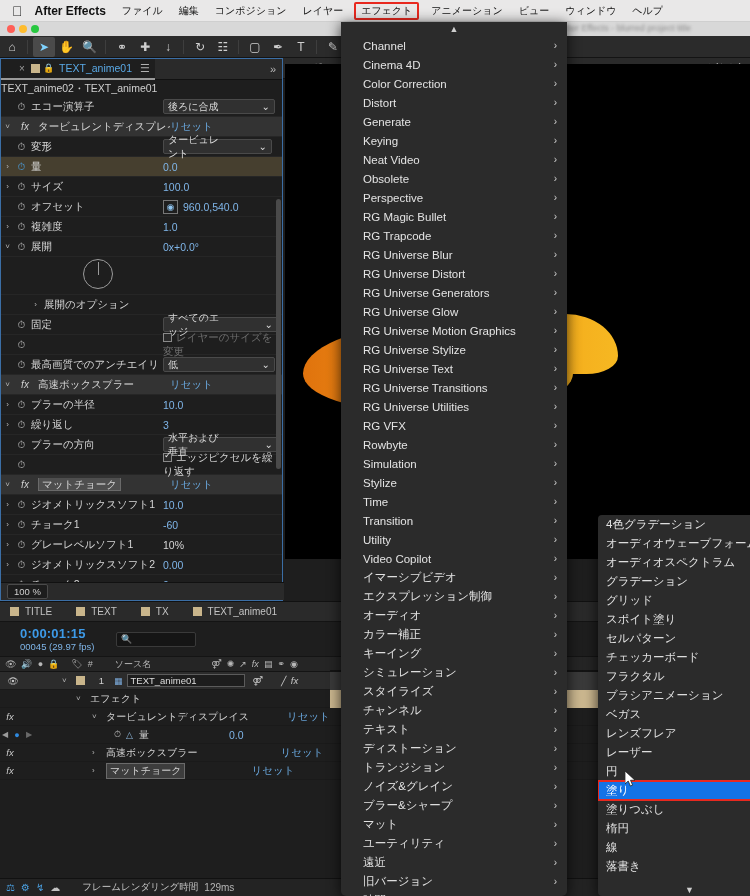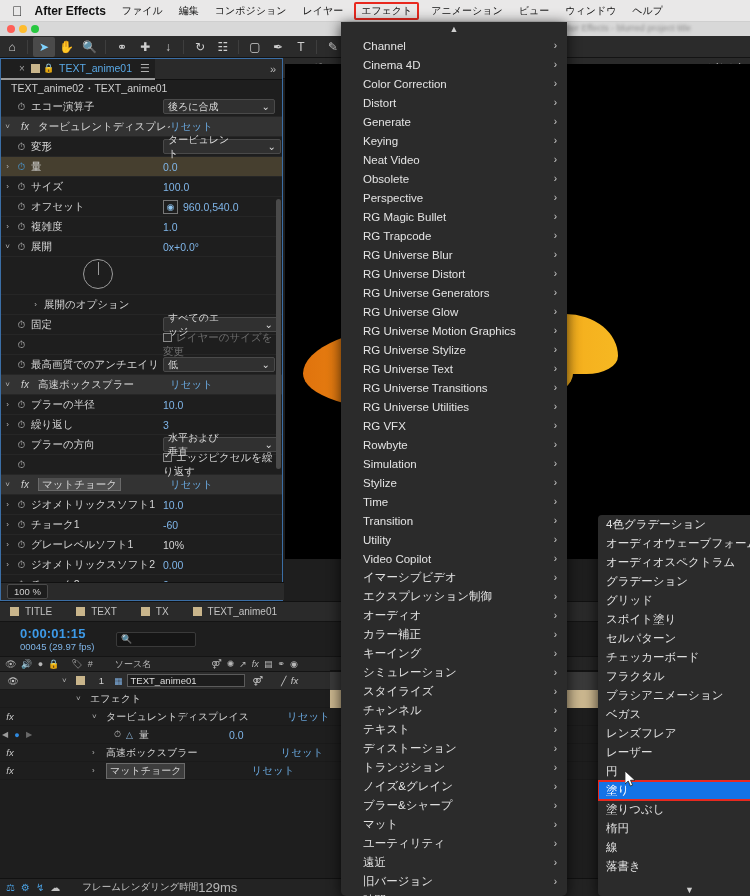--- a/index.html
+++ b/index.html
@@ -77,21 +77,21 @@
     height: 21px; display: flex; align-items: center; gap: 4px;
     padding: 0 5px 0 18px; border-bottom: 2px solid #9a9a9a; background:#1e1e1e;
   }
   .x-mark { color: #9a9a9a; font-size: 10px; margin-right: 2px; }
   .sw-tan { width: 9px; height: 9px; background: #c9b58b; display:inline-block;}
   .lock-ico { font-size: 9px; color:#d0d0d0; }
   .tab-blue { color: #5aa9e6; }
   .hamb { color:#b0b0b0; margin-left:4px; font-size:11px;}
   .dblarrow { margin-left:auto; color:#b8b8b8; font-size:11px; padding-right:6px;}
   .ecp-sub {
-    height: 17px; padding-left: 10px; display: flex; align-items: center;
+    height: 17px; padding-left: 0; display: flex; align-items: center;
     font-size: 10.5px; color: #cfcfcf; background: #1e1e1e;
   }
   .ecp-body { position:absolute; top:38px; left:0; right:0; bottom:0; overflow:hidden;}
 
   .row { height: 20px; display: flex; align-items: center; font-size: 10.5px; color: #d6d6d6; border-bottom:1px solid #262626;}
   .row.sel { background: #463f2f; }
   .row.fxhead { background: #333333; }
   .arrow { width: 13px; text-align: center; color: #b4b4b4; font-size: 8px; flex:none; }
   .stopw { width: 15px; text-align:center; color:#b9b9b9; font-size:10px; flex:none;}
   .stopw.on { color:#4a9fe0; }
@@ -176,21 +176,21 @@
   .namebox2 { background:#3d3d3d; border:1px solid #6a6a6a; padding:0 3px;}
   .tlfx { width:16px; text-align:center; font-style:italic; color:#c8c8c8; font-size:9.5px;}
   .tl-ruler { position:absolute; top:55px; left:330px; right:0; height:14px; background:#252525; border-bottom:1px solid #141414;}
   .tl-ruler span { position:absolute; top:1px; font-size:8.5px; color:#b0b0b0; }
   .tl-lane { position:absolute; left:330px; right:0; height:18px; }
   .lane-grey { background:#3a3a3a; }
   .lane-tan { background:#cbb78f; }
   .statusbar { position:absolute; bottom:0; left:0; width:750px; height:18px; background:#232323; display:flex; align-items:center; font-size:9.5px; color:#c2c2c2; border-top:1px solid #111;}
   .statusbar .sb-ico { color:#4a9fe0; margin-left:6px; font-size:10px;}
   .statusbar .sb-txt { margin-left:22px; }
-  .statusbar .sb-ms { margin-left:0; font-size:13px; color:#b6b6b6;}
+  .statusbar .sb-ms { margin-left:6px; font-size:10px; color:#b6b6b6;}
 
   
   .menu {
     position: absolute; top: 22px; left: 341px; width: 226px; height: 874px;
     background: #2b2b2b; border-radius: 0 0 5px 5px;
     box-shadow: 0 2px 14px rgba(0,0,0,0.75);
     overflow: hidden; z-index: 50;
   }
   .menu-scrollup { height:14px; display:flex; align-items:center; justify-content:center; color:#cfcfcf; font-size:9px;}
   .mitem {
@@ -308,21 +308,21 @@
         <span class="arrow">˅</span>
         <span class="fxtag">fx</span>
         <span class="lname">タービュレントディスプレイス</span>
         <span class="reset">リセット</span>
       </div>
 
       <div class="row">
         <span class="arrow"></span>
         <span class="stopw">⏱</span>
         <span class="lname">変形</span>
-        <span class="ddown" style="width:118px">
+        <span class="ddown" style="width:109px">
           <span>タービュレント</span>
           <span>⌄</span>
         </span>
       </div>
 
       <div class="row sel">
         <span class="arrow">›</span>
         <span class="stopw on">⏱</span>
         <span class="lname">量</span>
         <span class="val">0.0</span>

